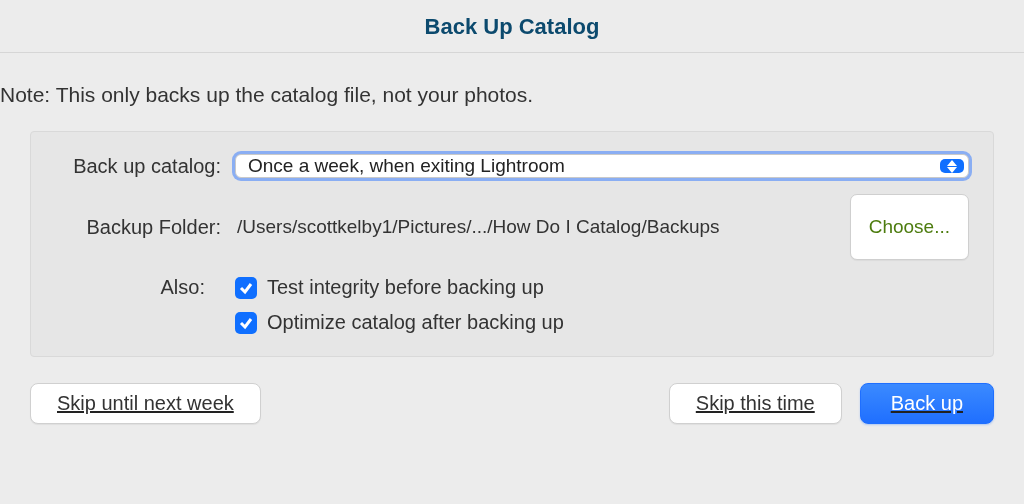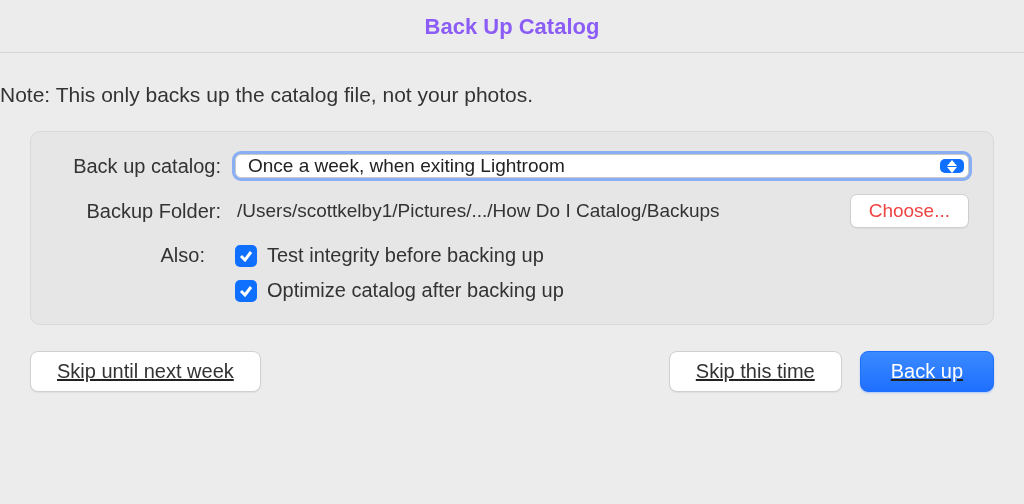--- a/index.html
+++ b/index.html
@@ -18,31 +18,31 @@
     }
     .title-bar {
       text-align: center;
       padding: 14px 0 12px 0;
       border-bottom: 1px solid #d6d6d6;
       background: #ececec;
     }
     .title-bar h1 {
       font-size: 22px;
       font-weight: 600;
-      color: #8b5cf6;
+      color: #0c4a6e;
     }
     .note {
       font-size: 21px;
       color: #333;
       margin: 30px 0 24px 0;
     }
     .panel {
       margin: 0 30px 26px 30px;
       border: 1px solid #d9d9d9;
-      border-radius: 10px;
+      border-radius: 4px;
       background: #e6e6e6;
       padding: 22px 24px 22px 24px;
     }
     .row {
       display: flex;
       align-items: center;
       margin-bottom: 16px;
     }
     .row:last-child {
       margin-bottom: 0;
@@ -92,23 +92,23 @@
       color: #333;
       flex: 1;
       padding-left: 2px;
       white-space: nowrap;
       overflow: hidden;
     }
     .choose-btn {
       background: #fff;
       border: 1px solid #cfcfcf;
       border-radius: 7px;
-      padding: 5px 18px;
+      padding: 21px 18px;
       font-size: 19px;
-      color: #ef4444;
+      color: #4d7c0f;
       margin-left: 12px;
       box-shadow: 0 1px 1px rgba(0,0,0,0.05);
       cursor: pointer;
     }
     .checkbox-row {
       display: flex;
       align-items: center;
       margin-bottom: 12px;
     }
     .checkbox-indent {

